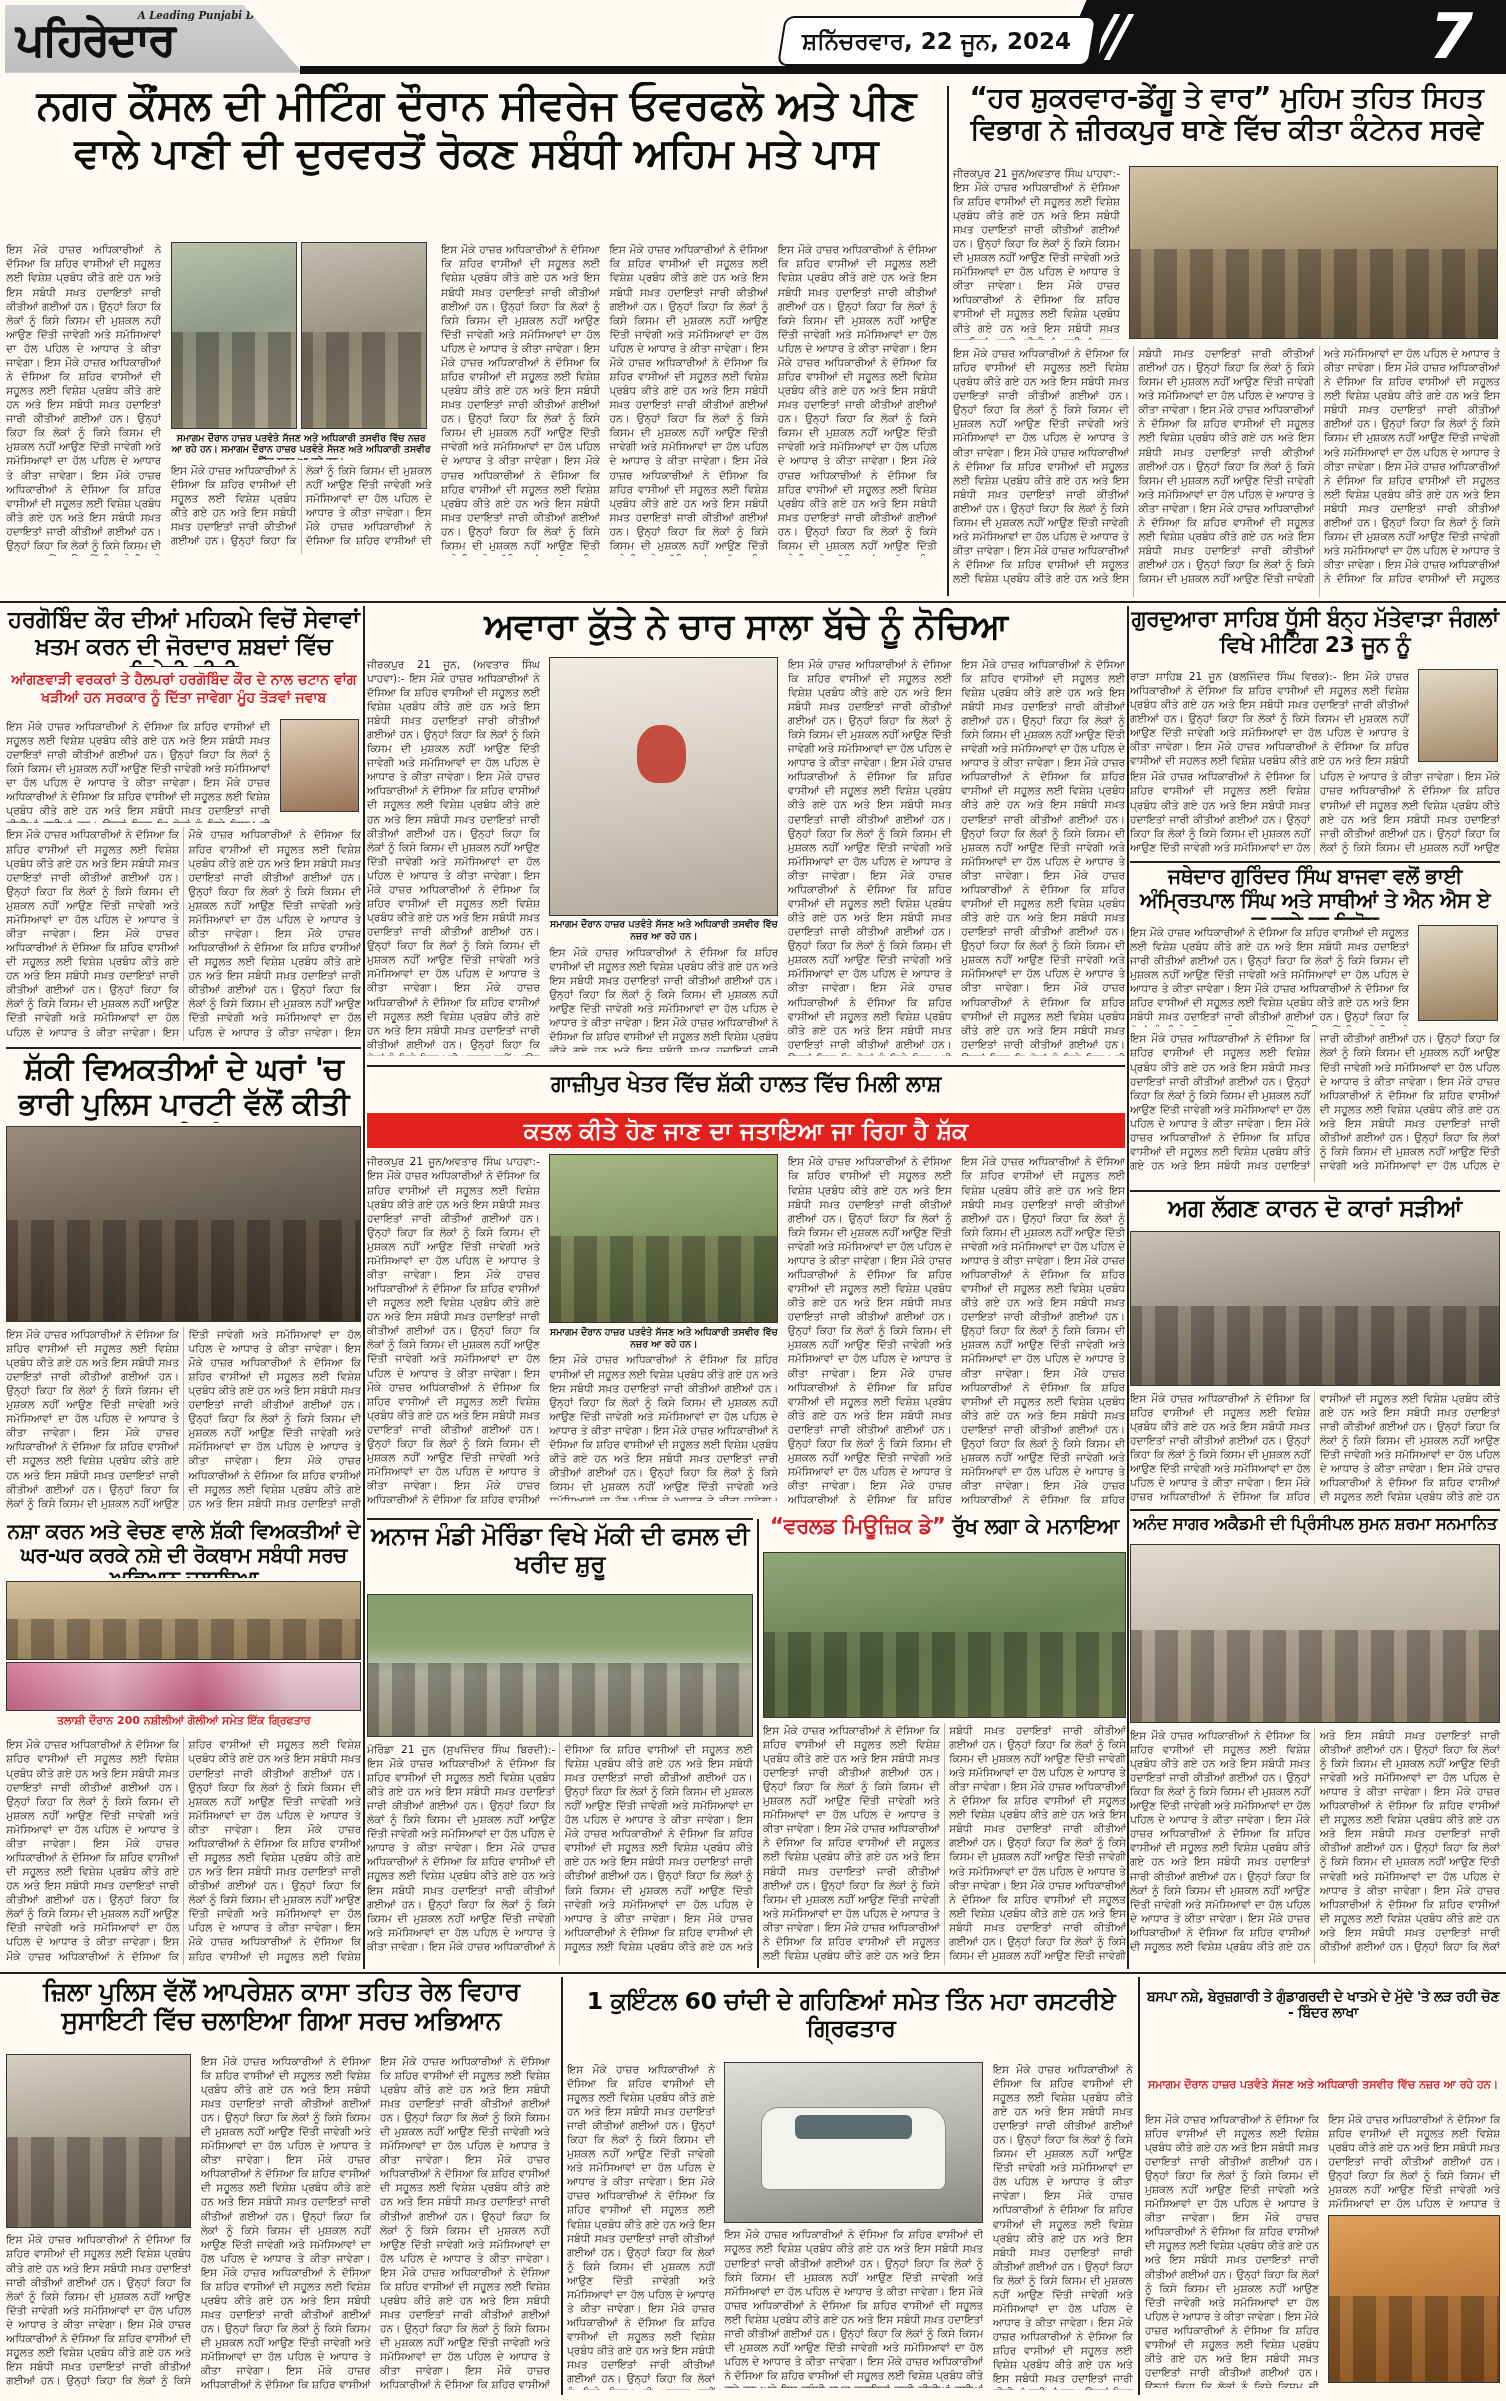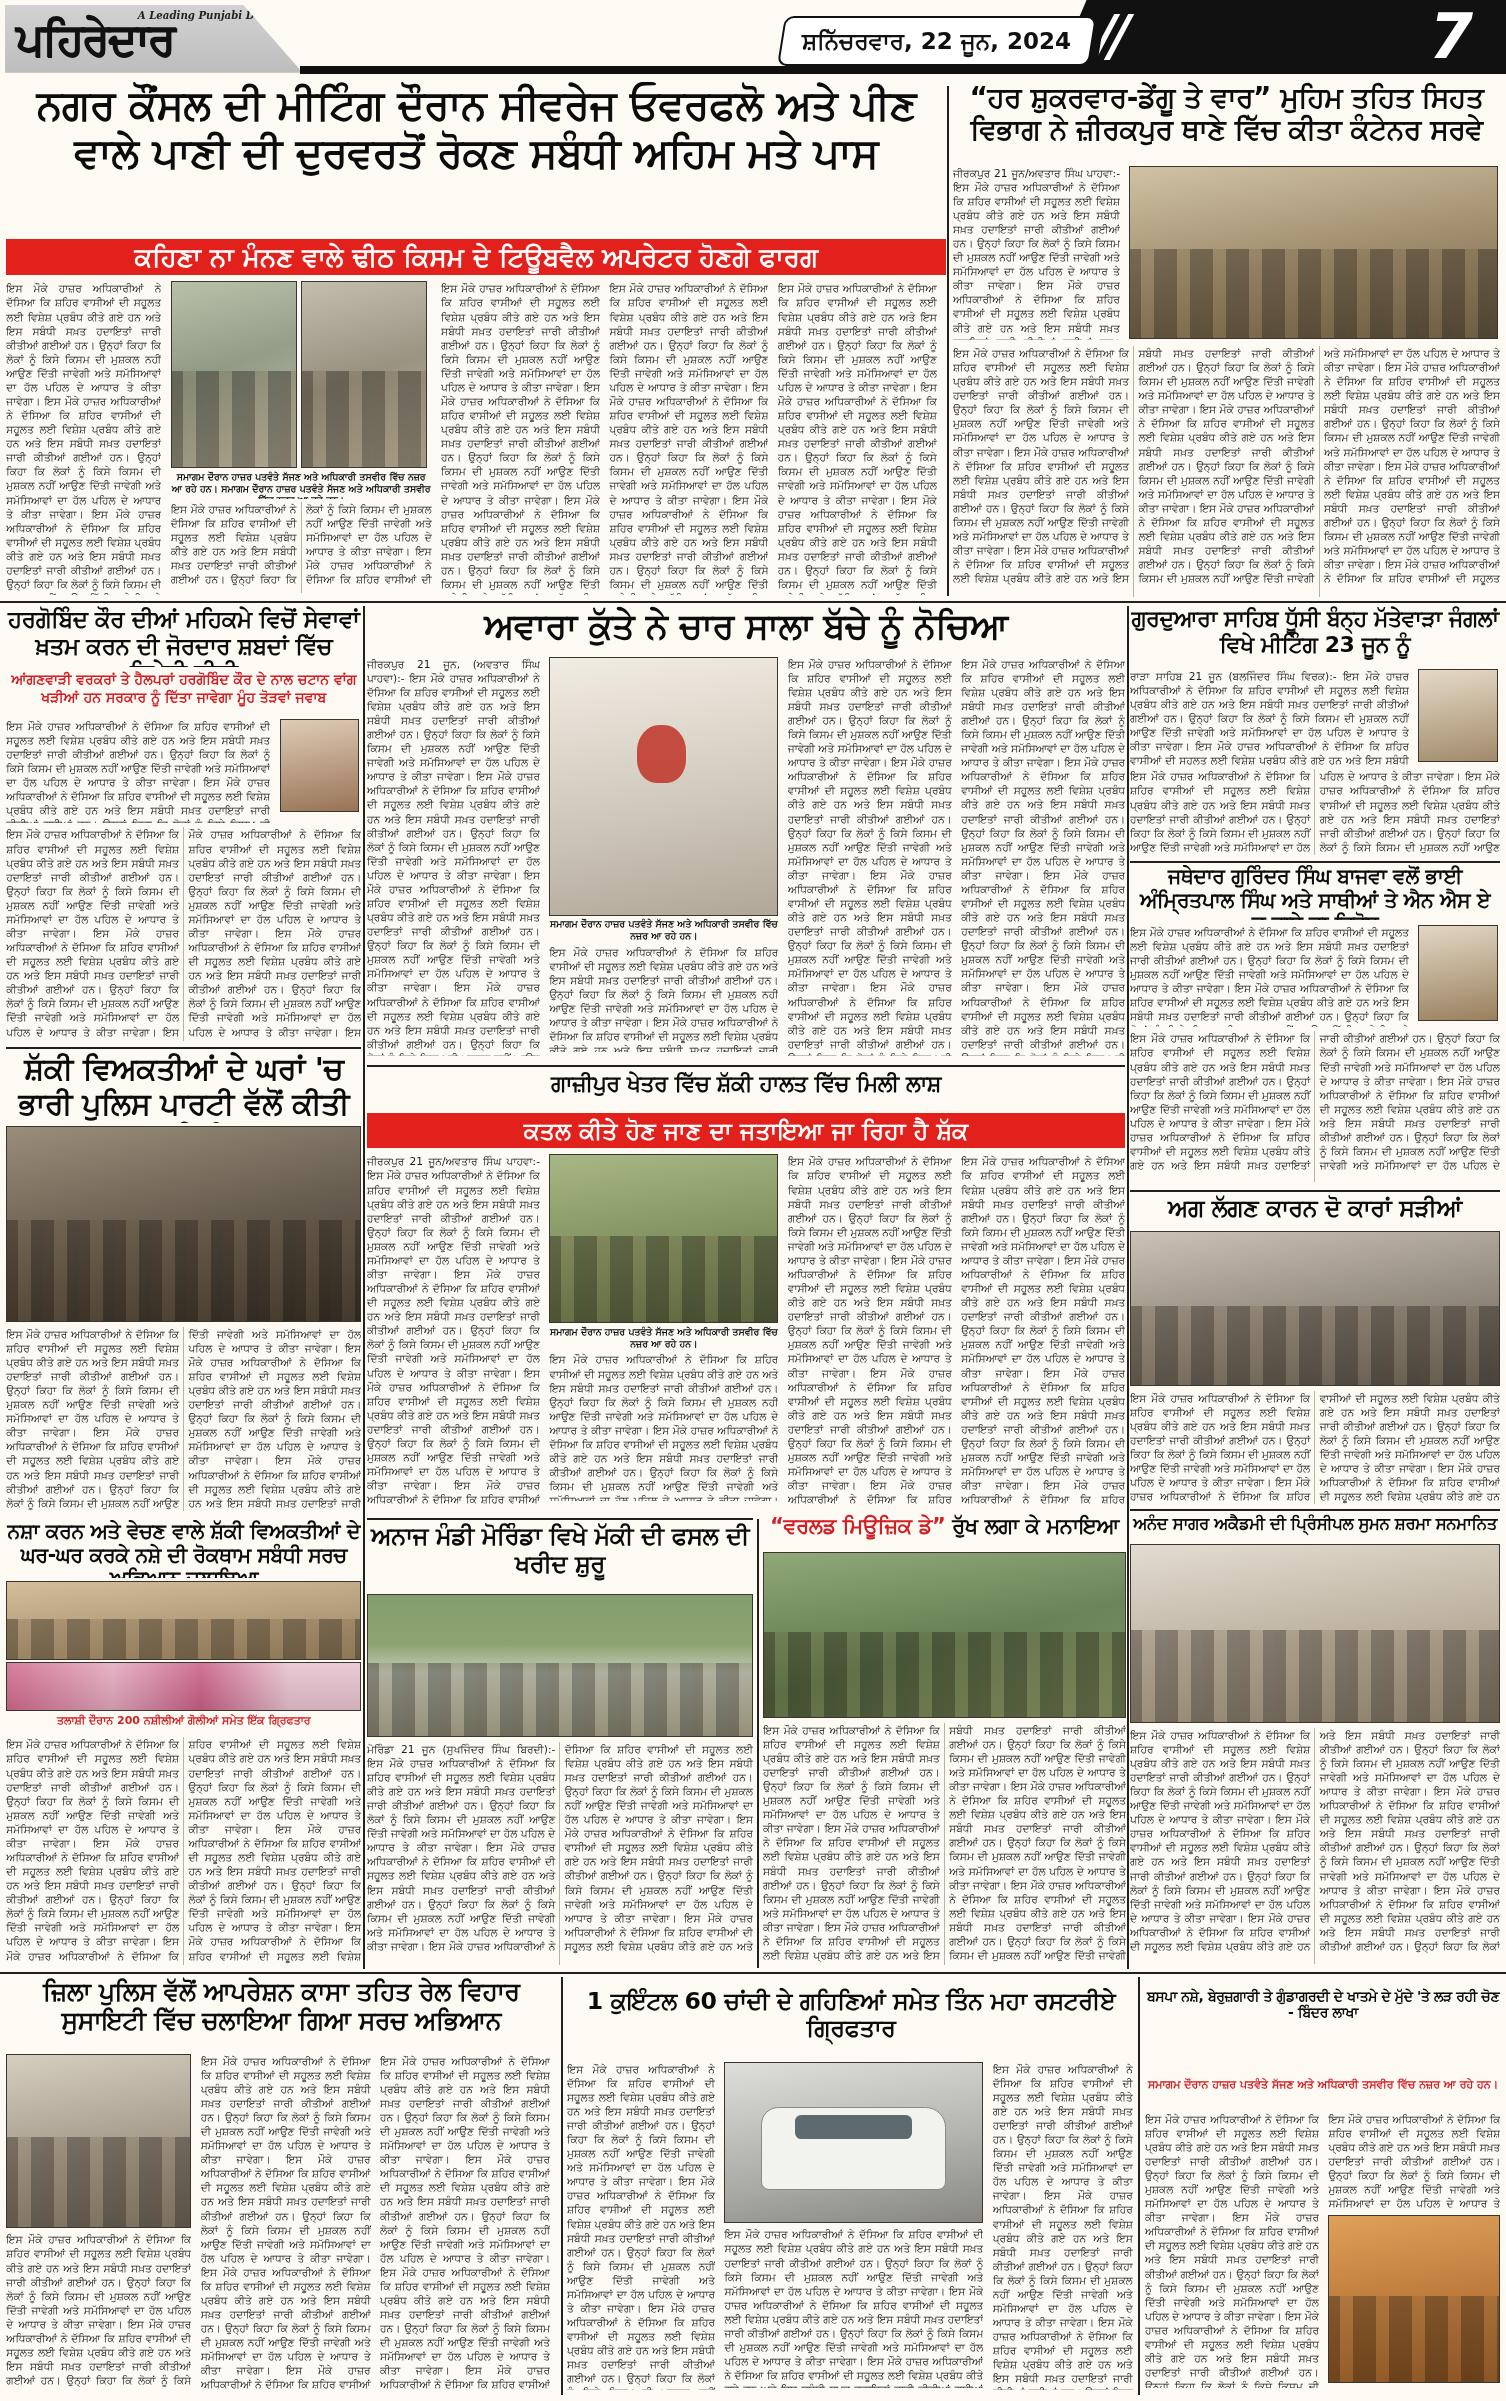--- a/index.html
+++ b/index.html
@@ -60,21 +60,20 @@
       <span class="slash" style="left:61px"></span>
       <span class="seven">7</span>
     </div>
     <div id="datepill">
       <span>ਸ਼ਨਿੱਚਰਵਾਰ, 22 ਜੂਨ, 2024</span>
     </div>
   </div>
 
   <div class="art" style="left:6.3px;top:82px;width:940px;height:517px">
     <div class="hl" style="font-size:41px;height:154px">ਨਗਰ ਕੌਂਸਲ ਦੀ ਮੀਟਿੰਗ ਦੌਰਾਨ ਸੀਵਰੇਜ ਓਵਰਫਲੋ ਅਤੇ ਪੀਣ ਵਾਲੇ ਪਾਣੀ ਦੀ ਦੁਰਵਰਤੋਂ ਰੋਕਣ ਸਬੰਧੀ ਅਹਿਮ ਮਤੇ ਪਾਸ</div>
-    <div class="redband" style="height:36px;font-size:26px;margin-top:3.1px">ਕਹਿਣਾ ਨਾ ਮੰਨਣ ਵਾਲੇ ਢੀਠ ਕਿਸਮ ਦੇ ਟਿਊਬਵੈਲ ਅਪਰੇਟਰ ਹੋਣਗੇ ਫਾਰਗ</div>
     <div class="frow" style="margin-top:6.3px;height:314px">
       <div class="fcol body" style="width:155px;height:314px">ਇਸ ਮੌਕੇ ਹਾਜ਼ਰ ਅਧਿਕਾਰੀਆਂ ਨੇ ਦੱਸਿਆ ਕਿ ਸ਼ਹਿਰ ਵਾਸੀਆਂ ਦੀ ਸਹੂਲਤ ਲਈ ਵਿਸ਼ੇਸ਼ ਪ੍ਰਬੰਧ ਕੀਤੇ ਗਏ ਹਨ ਅਤੇ ਇਸ ਸਬੰਧੀ ਸਖ਼ਤ ਹਦਾਇਤਾਂ ਜਾਰੀ ਕੀਤੀਆਂ ਗਈਆਂ ਹਨ। ਉਨ੍ਹਾਂ ਕਿਹਾ ਕਿ ਲੋਕਾਂ ਨੂੰ ਕਿਸੇ ਕਿਸਮ ਦੀ ਮੁਸ਼ਕਲ ਨਹੀਂ ਆਉਣ ਦਿੱਤੀ ਜਾਵੇਗੀ ਅਤੇ ਸਮੱਸਿਆਵਾਂ ਦਾ ਹੱਲ ਪਹਿਲ ਦੇ ਆਧਾਰ ਤੇ ਕੀਤਾ ਜਾਵੇਗਾ। ਇਸ ਮੌਕੇ ਹਾਜ਼ਰ ਅਧਿਕਾਰੀਆਂ ਨੇ ਦੱਸਿਆ ਕਿ ਸ਼ਹਿਰ ਵਾਸੀਆਂ ਦੀ ਸਹੂਲਤ ਲਈ ਵਿਸ਼ੇਸ਼ ਪ੍ਰਬੰਧ ਕੀਤੇ ਗਏ ਹਨ ਅਤੇ ਇਸ ਸਬੰਧੀ ਸਖ਼ਤ ਹਦਾਇਤਾਂ ਜਾਰੀ ਕੀਤੀਆਂ ਗਈਆਂ ਹਨ। ਉਨ੍ਹਾਂ ਕਿਹਾ ਕਿ ਲੋਕਾਂ ਨੂੰ ਕਿਸੇ ਕਿਸਮ ਦੀ ਮੁਸ਼ਕਲ ਨਹੀਂ ਆਉਣ ਦਿੱਤੀ ਜਾਵੇਗੀ ਅਤੇ ਸਮੱਸਿਆਵਾਂ ਦਾ ਹੱਲ ਪਹਿਲ ਦੇ ਆਧਾਰ ਤੇ ਕੀਤਾ ਜਾਵੇਗਾ। ਇਸ ਮੌਕੇ ਹਾਜ਼ਰ ਅਧਿਕਾਰੀਆਂ ਨੇ ਦੱਸਿਆ ਕਿ ਸ਼ਹਿਰ ਵਾਸੀਆਂ ਦੀ ਸਹੂਲਤ ਲਈ ਵਿਸ਼ੇਸ਼ ਪ੍ਰਬੰਧ ਕੀਤੇ ਗਏ ਹਨ ਅਤੇ ਇਸ ਸਬੰਧੀ ਸਖ਼ਤ ਹਦਾਇਤਾਂ ਜਾਰੀ ਕੀਤੀਆਂ ਗਈਆਂ ਹਨ। ਉਨ੍ਹਾਂ ਕਿਹਾ ਕਿ ਲੋਕਾਂ ਨੂੰ ਕਿਸੇ ਕਿਸਮ ਦੀ ਮੁਸ਼ਕਲ ਨਹੀਂ ਆਉਣ ਦਿੱਤੀ ਜਾਵੇਗੀ ਅਤੇ ਸਮੱਸਿਆਵਾਂ ਦਾ ਹੱਲ ਪਹਿਲ ਦੇ ਆਧਾਰ ਤੇ ਕੀਤਾ ਜਾਵੇਗਾ। ਇਸ ਮੌਕੇ ਹਾਜ਼ਰ ਅਧਿਕਾਰੀਆਂ ਨੇ ਦੱਸਿਆ ਕਿ ਸ਼ਹਿਰ ਵਾਸੀਆਂ ਦੀ ਸਹੂਲਤ ਲਈ ਵਿਸ਼ੇਸ਼ ਪ੍ਰਬੰਧ ਕੀਤੇ ਗਏ ਹਨ ਅਤੇ ਇਸ ਸਬੰਧੀ ਸਖ਼ਤ ਹਦਾਇਤਾਂ ਜਾਰੀ ਕੀਤੀਆਂ ਗਈਆਂ ਹਨ। ਉਨ੍ਹਾਂ ਕਿਹਾ ਕਿ ਲੋਕਾਂ ਨੂੰ ਕਿਸੇ ਕਿਸਮ ਦੀ ਮੁਸ਼ਕਲ ਨਹੀਂ ਆਉਣ ਦਿੱਤੀ ਜਾਵੇਗੀ ਅਤੇ ਸਮੱਸਿਆਵਾਂ ਦਾ ਹੱਲ ਪਹਿਲ ਦੇ ਆਧਾਰ ਤੇ ਕੀਤਾ ਜਾਵੇਗਾ। </div>
       <div class="fcol" style="width:261px;height:314px">
         <div class="frow" style="gap:4.7px">
           <div class="photo crowd" style="width:126px;height:187px;background:linear-gradient(160deg,#aeb69c,#8f9a82 45%,#d8d0ba)"></div>
           <div class="photo crowd" style="width:126px;height:187px;background:linear-gradient(160deg,#b9b3a0,#97917d 50%,#cfc7ae)"></div>
         </div>
         <div class="cap" style="height:28px;margin-top:2.4px">ਸਮਾਗਮ ਦੌਰਾਨ ਹਾਜ਼ਰ ਪਤਵੰਤੇ ਸੱਜਣ ਅਤੇ ਅਧਿਕਾਰੀ ਤਸਵੀਰ ਵਿੱਚ ਨਜ਼ਰ ਆ ਰਹੇ ਹਨ। ਸਮਾਗਮ ਦੌਰਾਨ ਹਾਜ਼ਰ ਪਤਵੰਤੇ ਸੱਜਣ ਅਤੇ ਅਧਿਕਾਰੀ ਤਸਵੀਰ ਵਿੱਚ ਨਜ਼ਰ ਆ ਰਹੇ ਹਨ। </div>
         <div class="body c2" style="height:91px;margin-top:3.1px">ਇਸ ਮੌਕੇ ਹਾਜ਼ਰ ਅਧਿਕਾਰੀਆਂ ਨੇ ਦੱਸਿਆ ਕਿ ਸ਼ਹਿਰ ਵਾਸੀਆਂ ਦੀ ਸਹੂਲਤ ਲਈ ਵਿਸ਼ੇਸ਼ ਪ੍ਰਬੰਧ ਕੀਤੇ ਗਏ ਹਨ ਅਤੇ ਇਸ ਸਬੰਧੀ ਸਖ਼ਤ ਹਦਾਇਤਾਂ ਜਾਰੀ ਕੀਤੀਆਂ ਗਈਆਂ ਹਨ। ਉਨ੍ਹਾਂ ਕਿਹਾ ਕਿ ਲੋਕਾਂ ਨੂੰ ਕਿਸੇ ਕਿਸਮ ਦੀ ਮੁਸ਼ਕਲ ਨਹੀਂ ਆਉਣ ਦਿੱਤੀ ਜਾਵੇਗੀ ਅਤੇ ਸਮੱਸਿਆਵਾਂ ਦਾ ਹੱਲ ਪਹਿਲ ਦੇ ਆਧਾਰ ਤੇ ਕੀਤਾ ਜਾਵੇਗਾ। ਇਸ ਮੌਕੇ ਹਾਜ਼ਰ ਅਧਿਕਾਰੀਆਂ ਨੇ ਦੱਸਿਆ ਕਿ ਸ਼ਹਿਰ ਵਾਸੀਆਂ ਦੀ ਸਹੂਲਤ ਲਈ ਵਿਸ਼ੇਸ਼ ਪ੍ਰਬੰਧ ਕੀਤੇ ਗਏ ਹਨ ਅਤੇ ਇਸ ਸਬੰਧੀ ਸਖ਼ਤ ਹਦਾਇਤਾਂ ਜਾਰੀ ਕੀਤੀਆਂ ਗਈਆਂ ਹਨ। ਉਨ੍ਹਾਂ ਕਿਹਾ ਕਿ ਲੋਕਾਂ ਨੂੰ ਕਿਸੇ ਕਿਸਮ ਦੀ ਮੁਸ਼ਕਲ ਨਹੀਂ ਆਉਣ ਦਿੱਤੀ ਜਾਵੇਗੀ ਅਤੇ ਸਮੱਸਿਆਵਾਂ ਦਾ ਹੱਲ ਪਹਿਲ ਦੇ ਆਧਾਰ ਤੇ ਕੀਤਾ ਜਾਵੇਗਾ। </div>
       </div>

